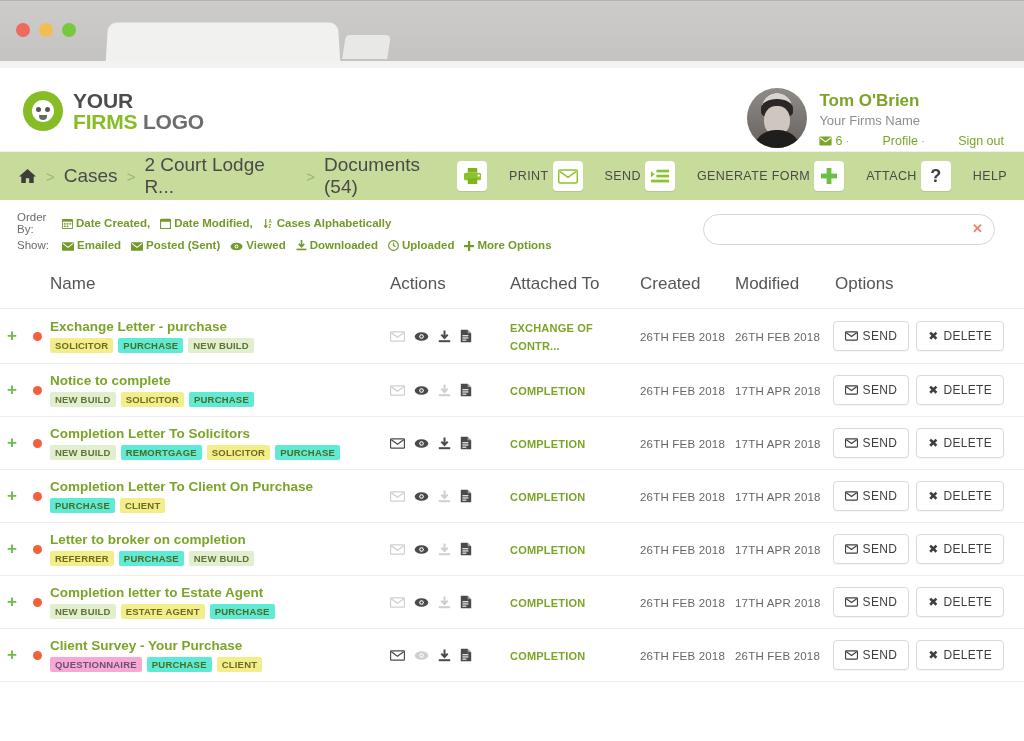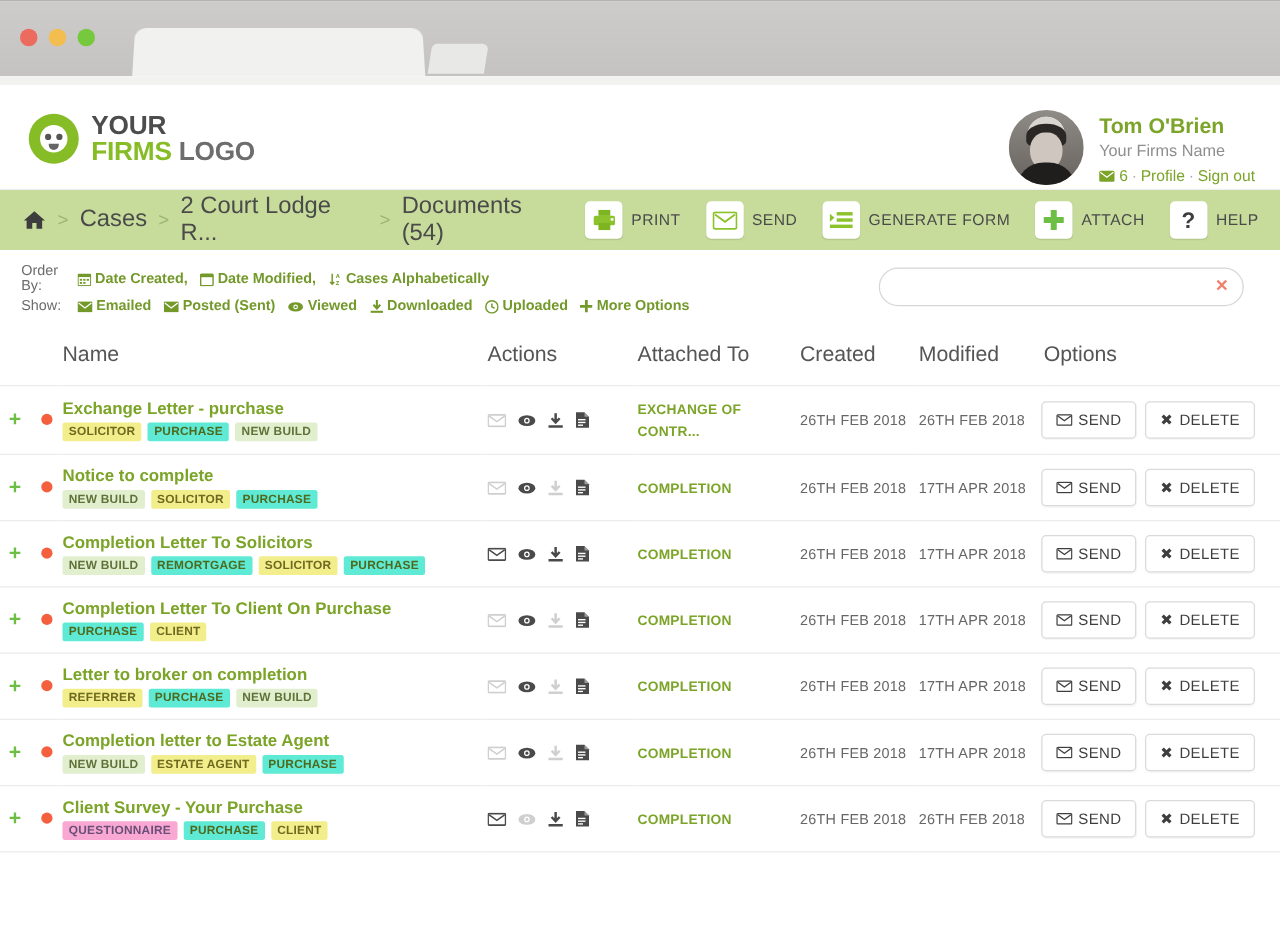--- a/index.html
+++ b/index.html
@@ -96,49 +96,49 @@
     width:32px; height:19px; border-radius:50% 50% 30% 30%; background:#2a2724;
   }
   #avatar .body{
     position:absolute; left:50%; bottom:-4px; transform:translateX(-50%);
     width:48px; height:22px; border-radius:24px 24px 0 0; background:#201e1c;
   }
   #user-text { padding-top:2px; }
   #user-name { font-size:17px; font-weight:bold; color:#7ba428; line-height:1.25; }
   #user-firm { font-size:13px; color:#8e8e8e; line-height:1.5; }
   #user-links { font-size:12.5px; color:#7ba428; line-height:1.6; display:flex; align-items:center; gap:3px; }
-  #user-links a { color:#7ba428; text-decoration:none; }
+  #user-links a { color:#7ba428; text-decoration:none;margin-left:30px; }
   .sep { color:#aaa; }
 
   
   #action-bar {
     position:relative; height:48px; background:#c7dc9a;
     display:flex; align-items:center; justify-content:space-between;
     padding:0 17px 0 18px;
   }
   #breadcrumb { display:flex; align-items:center; gap:9px; font-size:19px; color:#4a4a4a; }
   #breadcrumb .crumb { color:#4a4a4a; text-decoration:none; cursor:pointer; }
   #breadcrumb .arrow { color:#9bb472; font-size:15px; }
   #home-icon { font-size:17px; color:#3d3d3d; line-height:1; }
 
   #action-buttons { display:flex; align-items:center; gap:4px; }
-  .action-btn { display:flex; align-items:center; gap:7px; cursor:pointer; margin-left:16px; }
+  .action-btn { display:flex; align-items:center; gap:22px; cursor:pointer; margin-left:0; }
   .action-btn .chip {
     width:30px; height:30px; background:#fff; border-radius:4px;
     display:flex; align-items:center; justify-content:center;
     box-shadow:0 1px 1px rgba(0,0,0,0.10);
   }
   .action-btn .lbl { font-size:12.5px; letter-spacing:0.4px; color:#4a4a4a; white-space:nowrap; }
 
   
   #filter-bar { position:relative; height:66px; padding:11px 0 0 17px; }
   .filter-row { display:flex; align-items:center; font-size:11.5px; margin-bottom:4px; }
   .filter-label { width:45px; color:#6b6b6b; flex:none; }
   .filter-opts { display:flex; align-items:center; gap:10px; flex-wrap:nowrap; }
-  .filter-opt { color:#73992b; font-weight:bold; white-space:nowrap; cursor:pointer; display:flex; align-items:center; gap:3px; }
+  .filter-opt { color:#73992b; font-weight:bold; white-space:nowrap; cursor:pointer; display:flex; align-items:flex-end; gap:3px; }
   .filter-opt .ic { font-size:11px; }
 
   #search-wrap { position:absolute; right:29px; top:14px; width:292px; height:31px; }
   #search-input {
     width:100%; height:100%; border:1px solid #d6d6d6; border-radius:16px;
     padding:0 30px 0 14px; font-size:13px; outline:none; background:#fff;
     font-family:"Liberation Sans", sans-serif;
   }
   #search-clear {
     position:absolute; right:12px; top:7px; font-size:13px; color:#f0806b;

